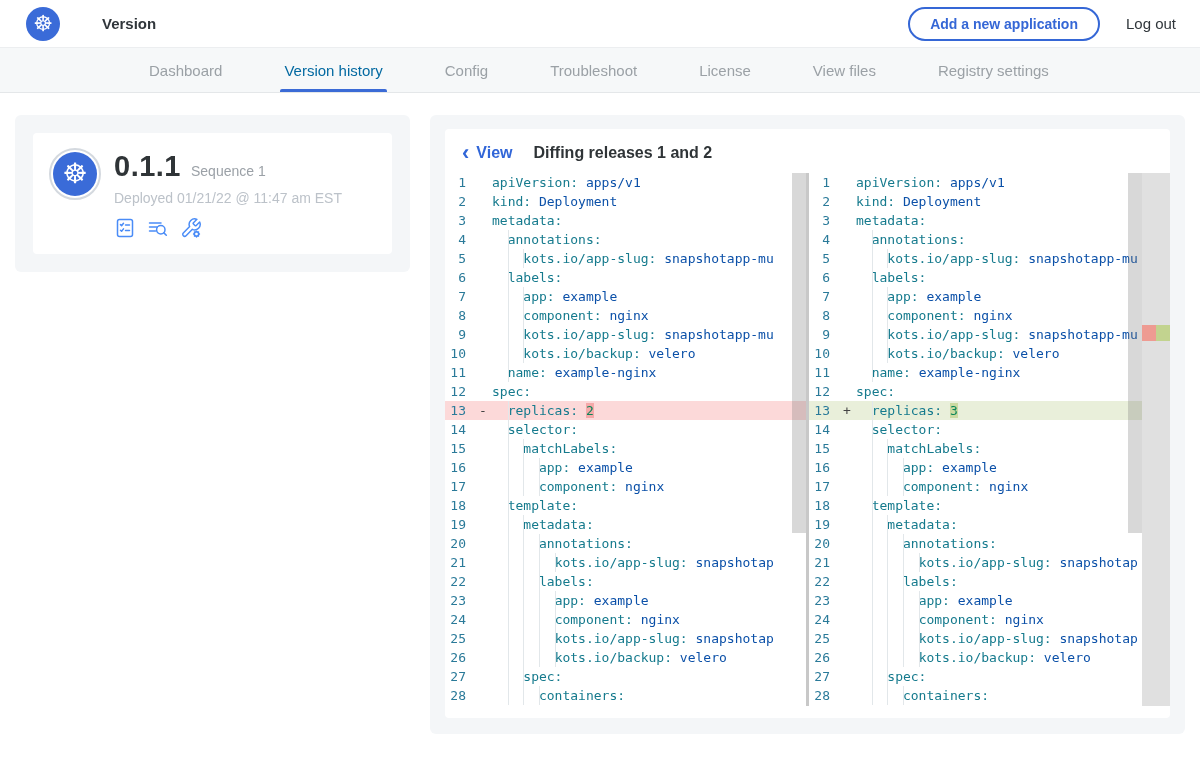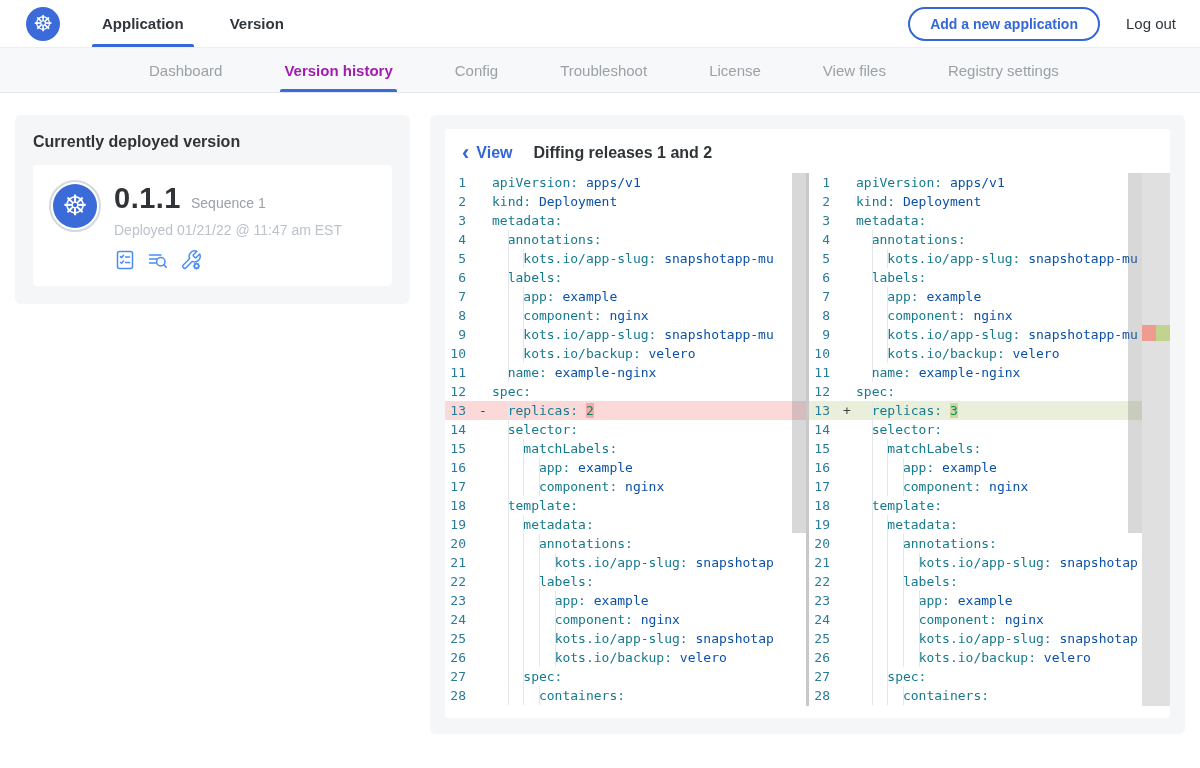--- a/index.html
+++ b/index.html
@@ -21,21 +21,21 @@
   .pill-btn { border: 2px solid #3567d6; background: #fff; color: #3567d6;
     font-family: inherit; font-size: 14px; font-weight: 700; border-radius: 17px;
     padding: 7px 20px; cursor: pointer; }
   .logout { font-size: 15px; color: #30363b; cursor: pointer; }
 
   
   .subnav { height: 45px; background: #f6f8f9; border-bottom: 1px solid #e4e7e9;
     display: flex; padding-left: 145px; gap: 54px; }
   .subnav-item { display: flex; align-items: center; font-size: 15px; color: #9ba1a6;
     cursor: pointer; position: relative; padding: 0 4px; }
-  .subnav-item.active { color: #a21caf; font-weight: 700; }
+  .subnav-item.active { color: #0369a1; font-weight: 400; }
   .subnav-item.active::after { content: ""; position: absolute; left: 0; right: 0;
     bottom: 0; height: 3px; background: #3b6bd6; border-radius: 2px 2px 0 0; }
 
   
   .main { display: flex; align-items: flex-start; gap: 20px; padding: 22px 15px 0 15px; }
   .card { background: #f4f6f8; border-radius: 6px; }
 
   
   .deployed-card { width: 395px; padding: 18px; flex: none; }
   .deployed-title { font-size: 16px; font-weight: 700; color: #2f3437; margin-bottom: 14px; }
@@ -91,21 +91,20 @@
   .ruler { position: absolute; top: 0; bottom: 0; right: 0; width: 28px; background: #e0e0e0; }
   .ruler .m-del { position: absolute; left: 0; width: 14px; top: 152px; height: 16px; background: #ee9b92; }
   .ruler .m-ins { position: absolute; left: 14px; width: 14px; top: 152px; height: 16px; background: #c2d38f; }
 </style>
 </head>
 <body>
 
 <div class="navbar">
   <div class="k8s-logo">☸</div>
   <div class="nav-tabs">
-    <div class="nav-tab active">Application</div>
     <div class="nav-tab">Version</div>
   </div>
   <div class="nav-right">
     <button class="pill-btn">Add a new application</button>
     <div class="logout">Log out</div>
   </div>
 </div>
 
 <div class="subnav">
   <div class="subnav-item">Dashboard</div>
@@ -113,21 +112,20 @@
   <div class="subnav-item">Config</div>
   <div class="subnav-item">Troubleshoot</div>
   <div class="subnav-item">License</div>
   <div class="subnav-item">View files</div>
   <div class="subnav-item">Registry settings</div>
 </div>
 
 <div class="main">
 
   <div class="card deployed-card">
-    <div class="deployed-title">Currently deployed version</div>
     <div class="deployed-inner">
       <div class="ver-logo-ring">
         <div class="ver-logo">☸</div>
       </div>
       <div class="ver-info">
         <div class="ver-row">
           <span class="ver-number">0.1.1</span>
           <span class="ver-seq">Sequence 1</span>
         </div>
         <div class="ver-deployed">Deployed 01/21/22 @ 11:47 am EST</div>

